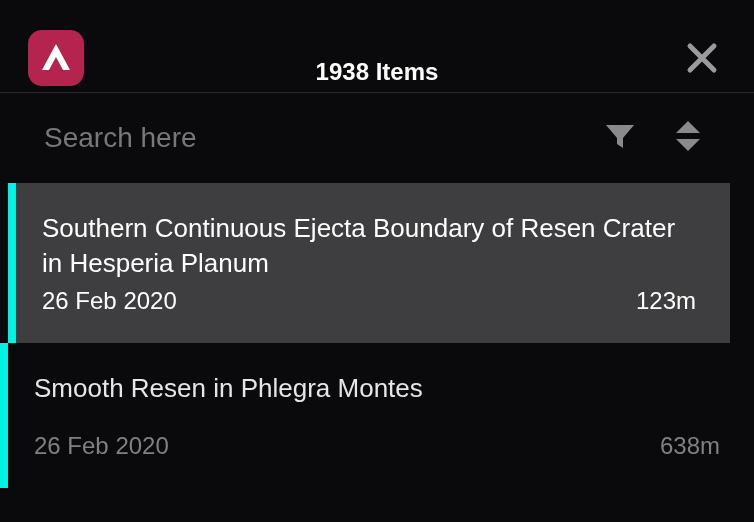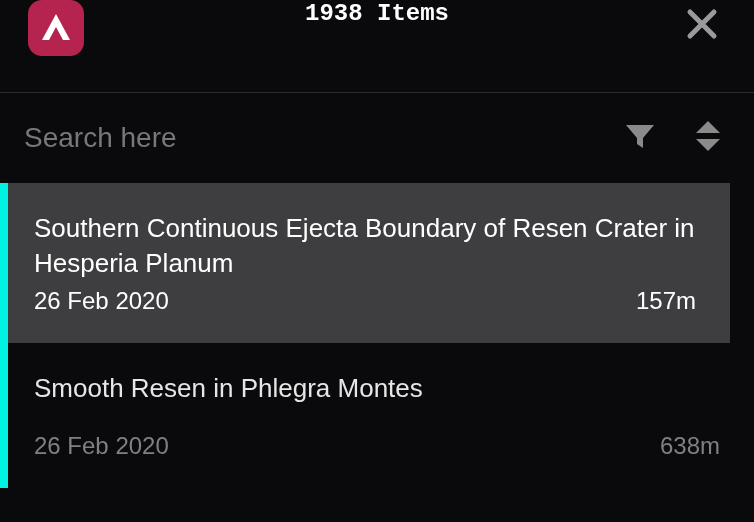--- a/index.html
+++ b/index.html
@@ -5,25 +5,24 @@
     * { margin: 0; padding: 0; box-sizing: border-box; }
     body {
       width: 754px;
       height: 522px;
       background: #0a0a0c;
       font-family: -apple-system, BlinkMacSystemFont, "Segoe UI", Helvetica, Arial, sans-serif;
       overflow: hidden;
     }
     .header {
       display: flex;
-      align-items: flex-start;
+      align-items: flex-end;
       justify-content: space-between;
-      padding: 0 28px;
+      padding: 6px 28px;
       height: 92px;
-      font-family: Liberation Mono, monospace;
     }
     .logo {
       width: 56px;
       height: 56px;
       background: #b5244f;
       border-radius: 14px;
       display: flex;
       align-items: center;
       justify-content: center;
     }
@@ -41,21 +40,21 @@
       padding: 6px;
     }
     .close-btn svg { width: 36px; height: 36px; }
     .divider {
       height: 1px;
       background: #2a2a2c;
     }
     .search-row {
       display: flex;
       align-items: center;
-      padding: 18px 24px;
+      padding: 18px 44px;
       height: 90px;
       gap: 20px;
     }
     .search-input {
       flex: 1;
       background: transparent;
       border: none;
       outline: none;
       color: #a8a8a8;
       font-size: 28px;
@@ -73,20 +72,21 @@
     .filter-btn svg { width: 36px; height: 36px; }
     .sort-btn svg { width: 36px; height: 36px; }
     .list { }
     .item {
       position: relative;
       padding: 28px 34px 28px 34px;
     }
     .item.selected {
       background: #3e3d40;
       margin-right: 24px;
+      margin-left: 8px;
     }
     .accent-bar {
       position: absolute;
       left: 0;
       top: 0;
       bottom: 0;
       width: 8px;
       background: #00f2e3;
     }
     .item-title {
@@ -145,21 +145,21 @@
     </div>
   </div>
 </div>
 
 <div class="list">
   <div class="item selected">
     <div class="accent-bar"></div>
     <div class="item-title">Southern Continuous Ejecta Boundary of Resen Crater in Hesperia Planum</div>
     <div class="item-meta">
       <span class="item-date">26 Feb 2020</span>
-      <span class="item-value">157m</span>
+      <span class="item-value">123m</span>
     </div>
   </div>
   <div class="item">
     <div class="accent-bar"></div>
     <div class="item-title">Smooth Resen in Phlegra Montes</div>
     <div class="item-meta">
       <span class="item-date">26 Feb 2020</span>
       <span class="item-value">638m</span>
     </div>
   </div>

